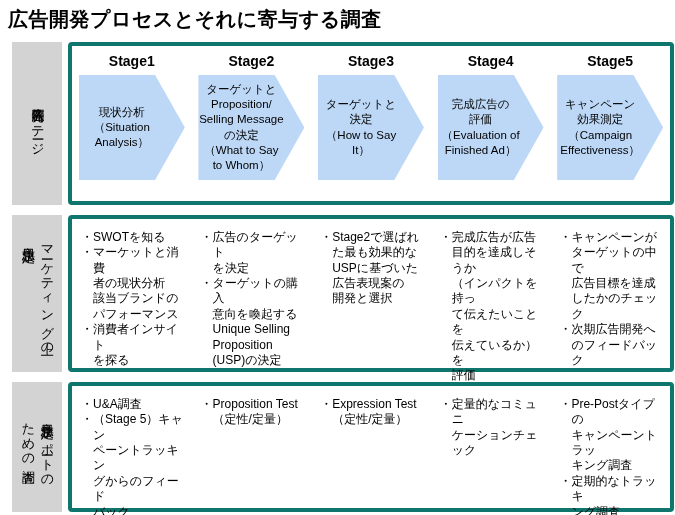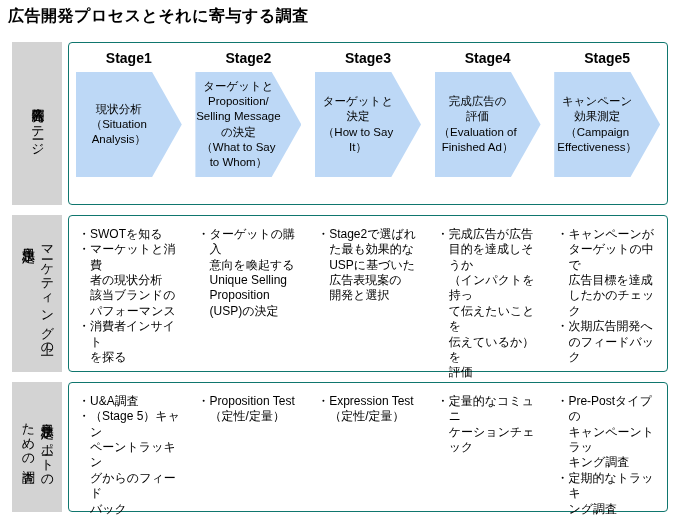--- a/index.html
+++ b/index.html
@@ -4,38 +4,38 @@
 <style>
   html,body{margin:0;padding:0;background:#fff;}
   body{
     width:675px;height:515px;overflow:hidden;
     font-family:"Liberation Sans","DejaVu Sans",sans-serif;
     color:#000;
   }
   .page{position:relative;width:675px;height:515px;background:#fff;}
   .title{
     position:absolute;left:8px;top:6px;
-    font-size:16px;font-weight:bold;letter-spacing:0.5px;
+    font-size:20px;font-weight:bold;letter-spacing:0.5px;
   }
   .band{position:absolute;left:12px;display:flex;}
   .band-stages{top:42px;height:163px;}
   .band-decisions{top:215px;height:157px;}
   .band-research{top:382px;height:130px;}
 
   .side-label{
     width:50px;background:#D3D3D3;flex:none;
     display:flex;align-items:center;justify-content:center;
   }
   .side-label span{
     writing-mode:vertical-rl;text-orientation:mixed;
     white-space:pre-line;font-size:13px;letter-spacing:1px;line-height:1.45;
   }
   .content-box{
     width:598px;margin-left:6px;background:#fff;
-    border:1px solid #0f766e;border-radius:4px;
+    border:4px solid #0f766e;border-radius:4px;
     display:grid;grid-template-columns:repeat(5,1fr);
   }
   
   .stage-col{display:flex;flex-direction:column;align-items:center;padding-top:7px;}
   .stage-header{font-size:14px;font-weight:bold;}
   .arrow{
     margin-top:6px;width:106px;height:105px;background:#BDD8F6;
     clip-path:polygon(0 0,72% 0,100% 50%,72% 100%,0 100%);
     display:flex;align-items:center;justify-content:center;
   }
@@ -121,20 +121,22 @@
           <li>マーケットと消費
 者の現状分析
 該当ブランドの
 パフォーマンス</li>
           <li>消費者インサイト
 を探る</li>
         </ul>
       </div>
       <div class="text-col">
         <ul>
+          <li>広告のターゲット
+を決定</li>
           <li>ターゲットの購入
 意向を喚起する
 Unique Selling
 Proposition
 (USP)の決定</li>
         </ul>
       </div>
       <div class="text-col">
         <ul>
           <li>Stage2で選ばれ

